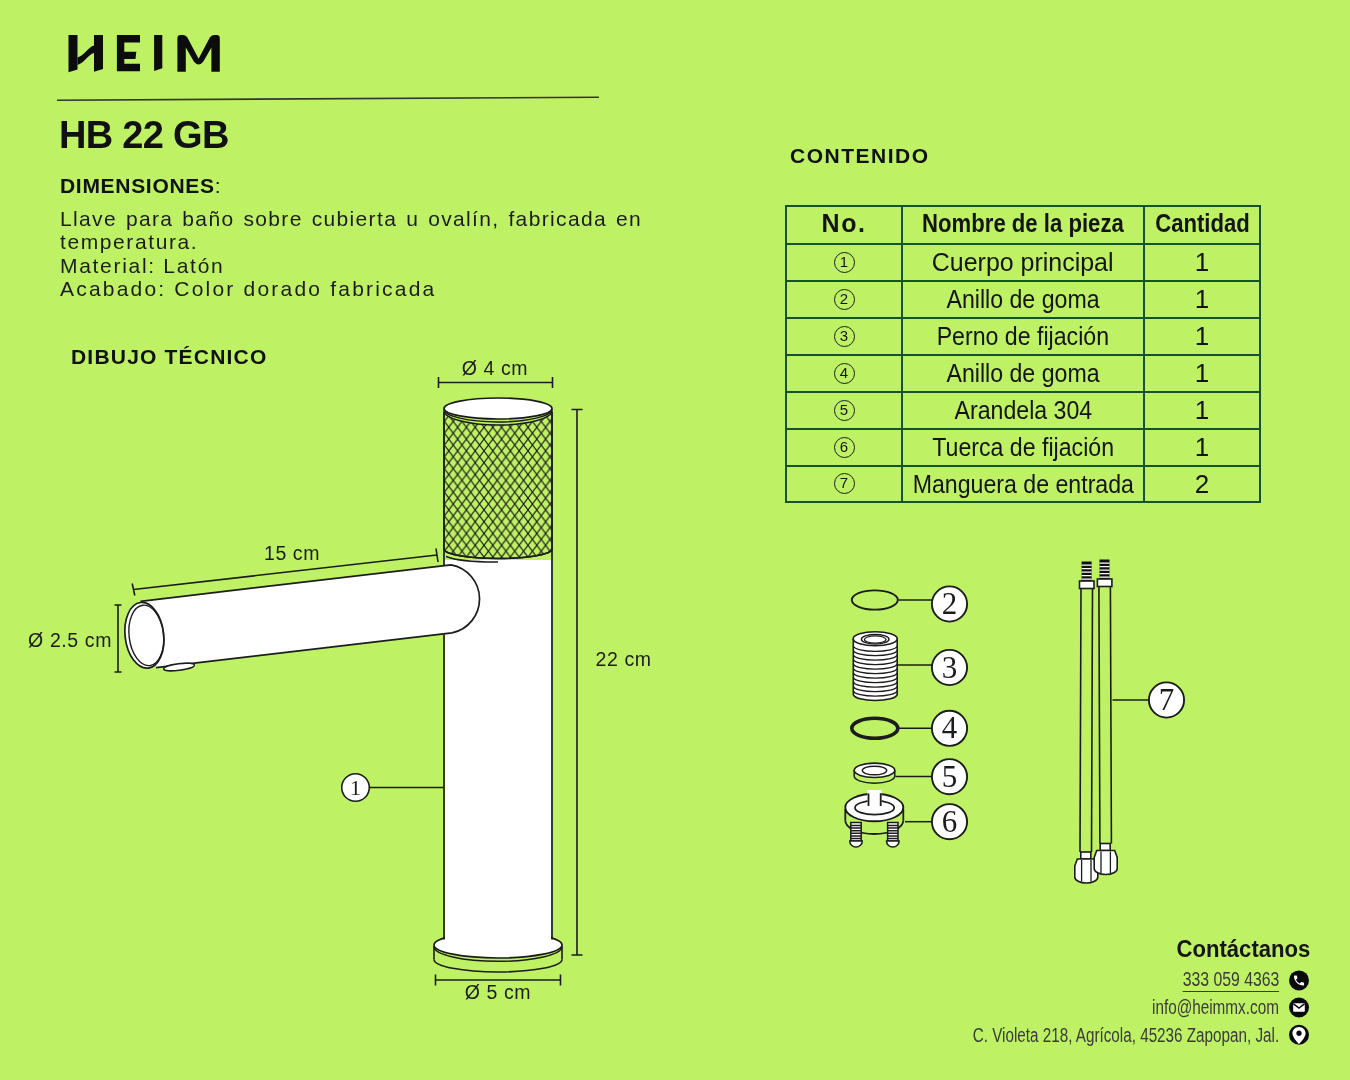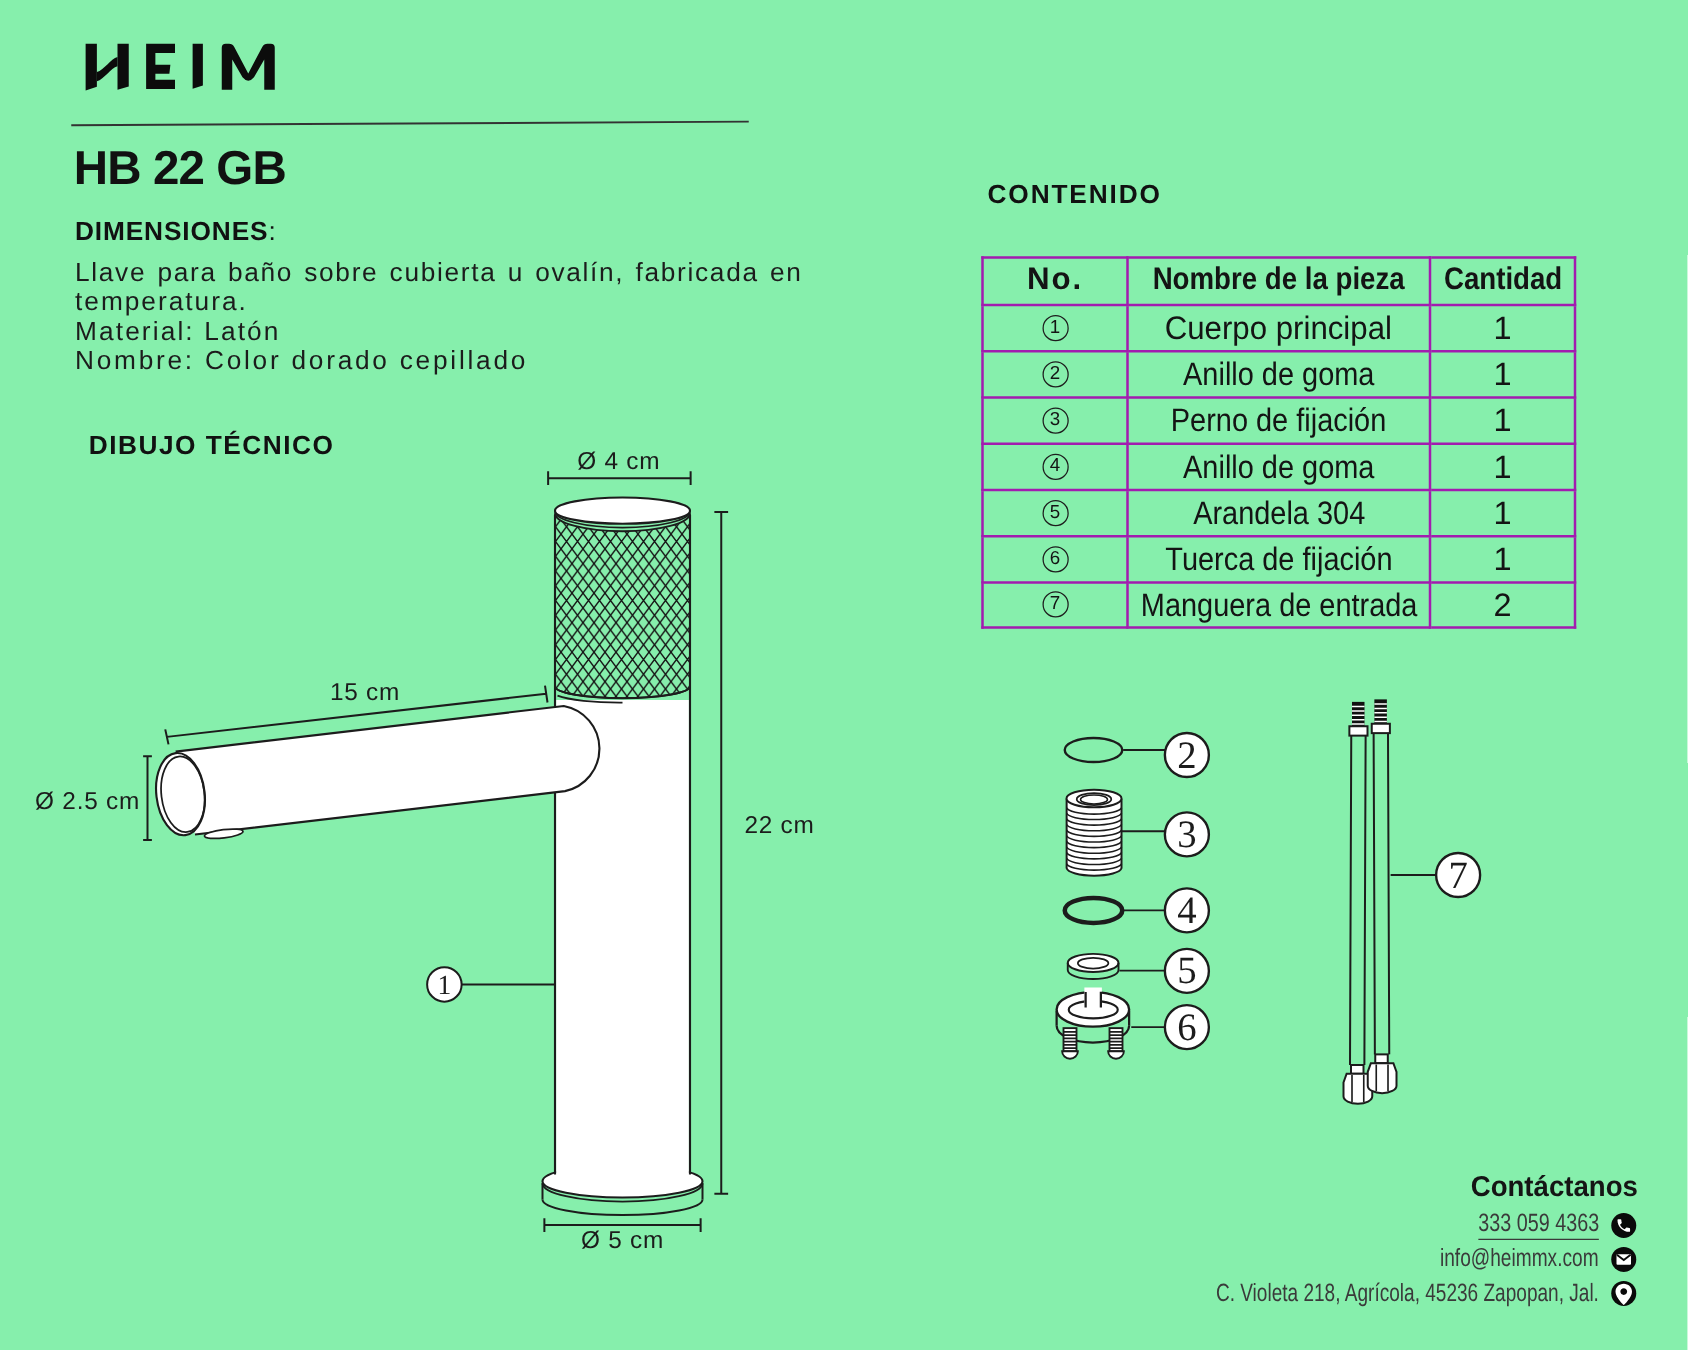--- a/index.html
+++ b/index.html
@@ -1,43 +1,43 @@
 <!DOCTYPE html>
 <html><head>
 <meta charset="utf-8">
 <style>
   * { margin:0; padding:0; box-sizing:border-box; }
   html,body { width:1350px; height:1080px; background:#fff; font-family:"Liberation Sans", sans-serif; }
-  #page { position:relative; width:1350px; height:1080px; background:#86efac; overflow:hidden; }
+  #page { position:relative; width:1350px; height:1080px; background:#bef264; overflow:hidden; }
   .abs { position:absolute; }
   .h1 { font-size:38px; font-weight:bold; color:#111; letter-spacing:-0.7px; }
   .h2 { font-size:21px; font-weight:bold; color:#111; }
   .body { font-size:21px; line-height:23.3px; color:#1c1c1c; letter-spacing:1.35px; }
   .just { text-align:justify; text-align-last:justify; }
   table { border-collapse:collapse; table-layout:fixed; }
-  td, th { border:2px solid #a21caf; text-align:center; vertical-align:middle; padding:0; color:#141414; }
+  td, th { border:2px solid #14532d; text-align:center; vertical-align:middle; padding:0; color:#141414; }
   th { font-size:25px; font-weight:bold; padding-bottom:4px; }
   td { font-size:26px; }
   .cnum { display:inline-block; width:21px; height:21px; border:1.5px solid #1d1d1d; border-radius:50%; font-size:15px; line-height:18px; text-align:center; vertical-align:middle; position:relative; top:-2px; }
   .cond { display:inline-block; transform:scaleX(0.885); transform-origin:center; white-space:nowrap; margin:0 -100px; }
   .cond2 { display:inline-block; transform:scaleX(0.89); transform-origin:center; white-space:nowrap; margin:0 -100px; }
   .cond3 { display:inline-block; transform:scaleX(0.96); transform-origin:center; white-space:nowrap; margin:0 -100px; }
   .cx8 { display:inline-block; transform:scaleX(0.79); transform-origin:right center; color:#3a3a3a; font-size:20px; white-space:nowrap; }
 </style>
 </head>
 <body>
 <div id="page">
 
   <div class="abs h1" style="left:59px; top:114px;">HB 22 GB</div>
   <div class="abs h2" style="left:60px; top:174px; letter-spacing:0.7px;">DIMENSIONES<span style="font-weight:normal">:</span></div>
   <div class="abs body" style="left:60px; top:207px; width:582px;">
     <div class="just">Llave para baño sobre cubierta u ovalín, fabricada en</div>
     <div style="letter-spacing:1.6px;">temperatura.</div>
     <div style="letter-spacing:1.7px;">Material: Latón</div>
-    <div style="letter-spacing:2.2px;">Nombre: Color dorado cepillado</div>
+    <div style="letter-spacing:2.2px;">Acabado: Color dorado fabricada</div>
   </div>
   <div class="abs h2" style="left:71px; top:344.5px; letter-spacing:1.2px;">DIBUJO TÉCNICO</div>
   <div class="abs" style="left:790px; top:144px; letter-spacing:1.5px; font-size:21px; font-weight:bold; color:#111;">CONTENIDO</div>
 
   <table class="abs" style="left:785px; top:205px; width:474px;">
     <colgroup>
         <col style="width:116px">
         <col style="width:242px">
         <col style="width:116px">
       </colgroup>

